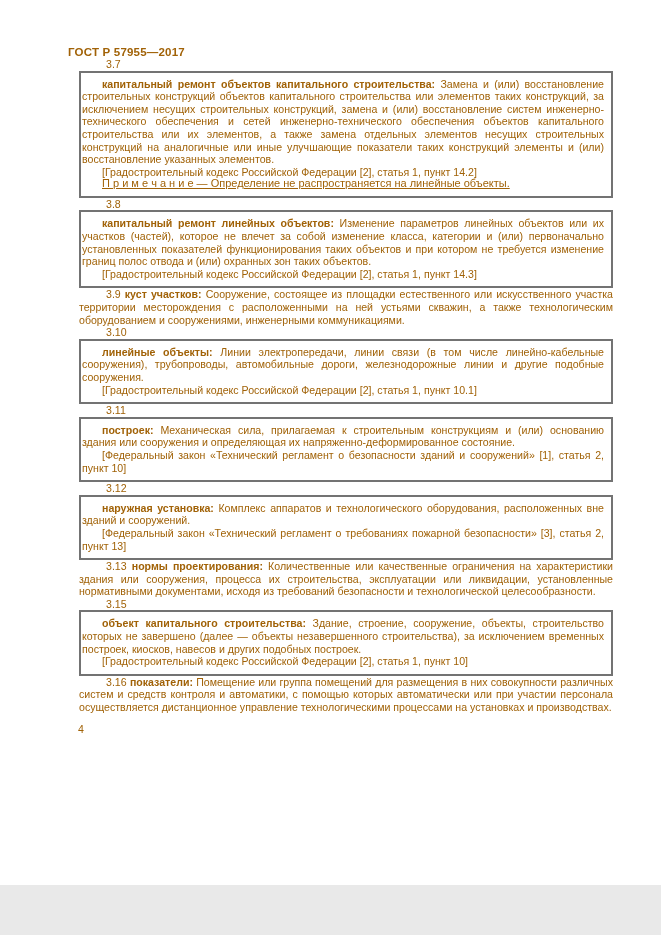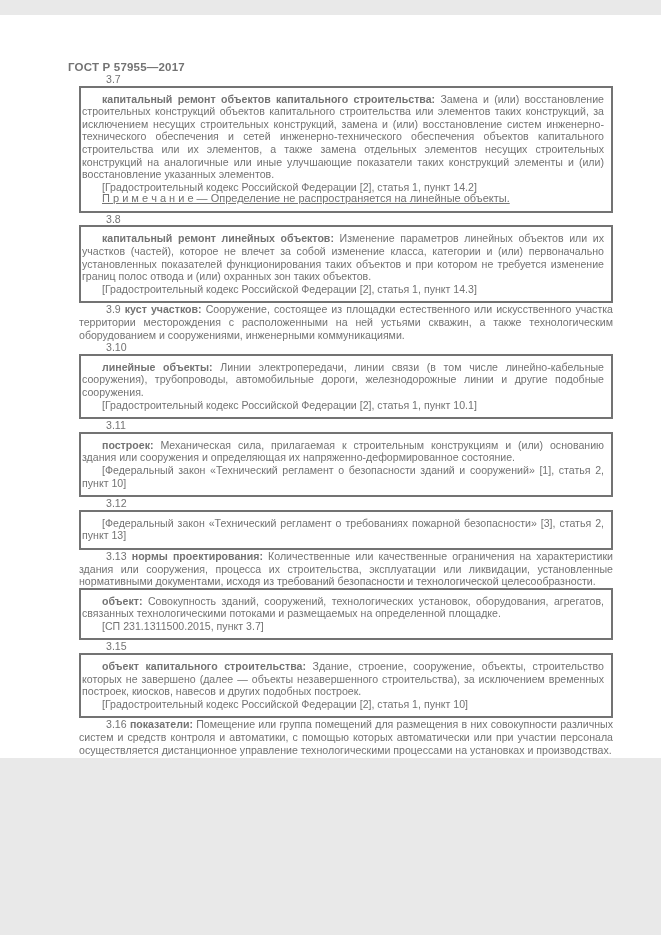--- a/index.html
+++ b/index.html
@@ -3,25 +3,25 @@
 <meta charset="utf-8">
 <style>
   html, body {
     margin: 0;
     padding: 0;
     background: #e9e9e9;
   }
   .page {
     position: relative;
     width: 661px;
-    height: 743px;
-    margin: 15px auto;
+    height: 885px;
+    margin: 0 auto;
     background: #ffffff;
     font-family: "Liberation Sans", sans-serif;
-    color: #737373;
+    color: #a16207;
     overflow: hidden;
     box-sizing: border-box;
     padding-top: 46px;
   }
   .doc-header {
     margin: 0 0 0 68px;
     font-size: 11.5px;
     font-weight: bold;
     letter-spacing: 0.2px;
   }
@@ -96,29 +96,26 @@
     </div>
 
     <p class="num">3.11</p>
     <div class="box">
       <p class="def"><b class="term">построек:</b> <span>Механическая сила, прилагаемая к строительным конструкциям и (или) основанию здания или сооружения и определяющая их напряженно-деформированное состояние.</span></p>
       <p class="src">[Федеральный закон «Технический регламент о безопасности зданий и сооружений» [1], статья 2, пункт 10]</p>
     </div>
 
     <p class="num">3.12</p>
     <div class="box">
+      <p class="def"><b class="term">наружная установка:</b> <span>Комплекс аппаратов и технологического оборудования, расположенных вне зданий и сооружений.</span></p>
       <p class="src">[Федеральный закон «Технический регламент о требованиях пожарной безопасности» [3], статья 2, пункт 13]</p>
     </div>
 
     <p class="plain"><span>3.13</span> <b class="term">нормы проектирования:</b> <span>Количественные или качественные ограничения на характеристики здания или сооружения, процесса их строительства, эксплуатации или ликвидации, установленные нормативными документами, исходя из требований безопасности и технологической целесообразности.</span></p>
 
-    <div class="box">
-      <p class="def"><b class="term">объект:</b> <span>Совокупность зданий, сооружений, технологических установок, оборудования, агрегатов, связанных технологическими потоками и размещаемых на определенной площадке.</span></p>
-      <p class="src">[СП 231.1311500.2015, пункт 3.7]</p>
-    </div>
 
     <p class="num">3.15</p>
     <div class="box">
       <p class="def"><b class="term">объект капитального строительства:</b> <span>Здание, строение, сооружение, объекты, строительство которых не завершено (далее — объекты незавершенного строительства), за исключением временных построек, киосков, навесов и других подобных построек.</span></p>
       <p class="src">[Градостроительный кодекс Российской Федерации [2], статья 1, пункт 10]</p>
     </div>
 
     <p class="plain"><span>3.16</span> <b class="term">показатели:</b> <span>Помещение или группа помещений для размещения в них совокупности различных систем и средств контроля и автоматики, с помощью которых автоматически или при участии персонала осуществляется дистанционное управление технологическими процессами на установках и производствах.</span></p>
 
   </div>

